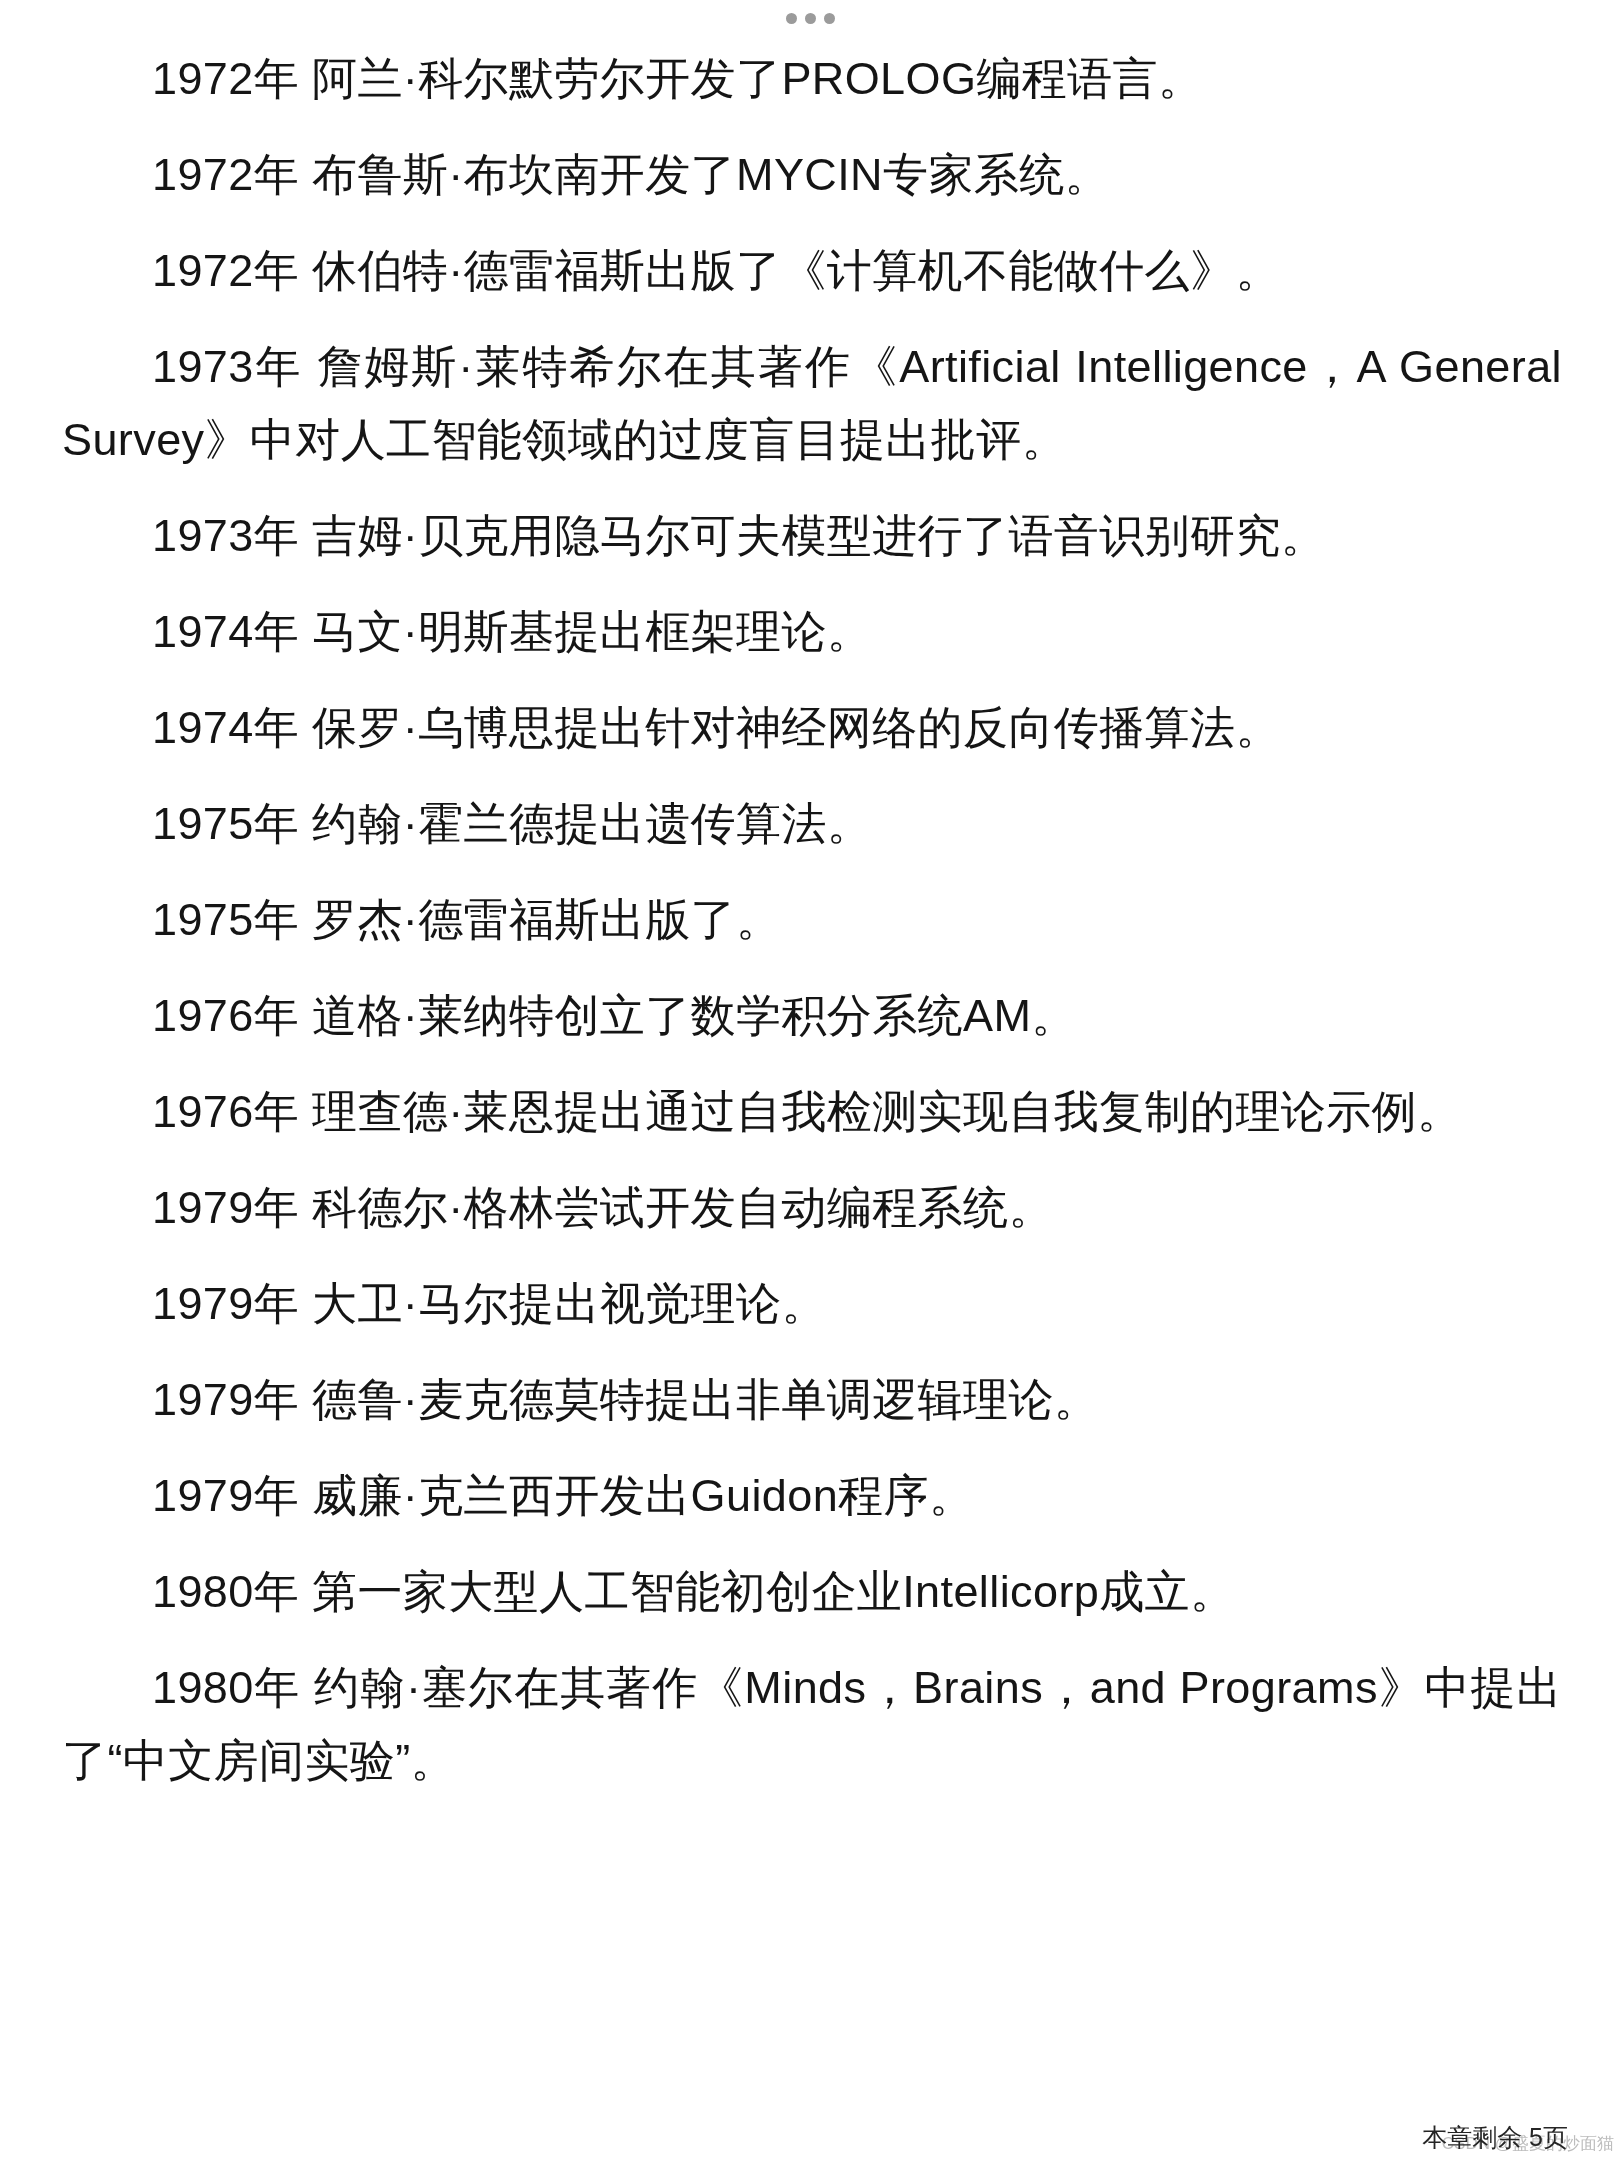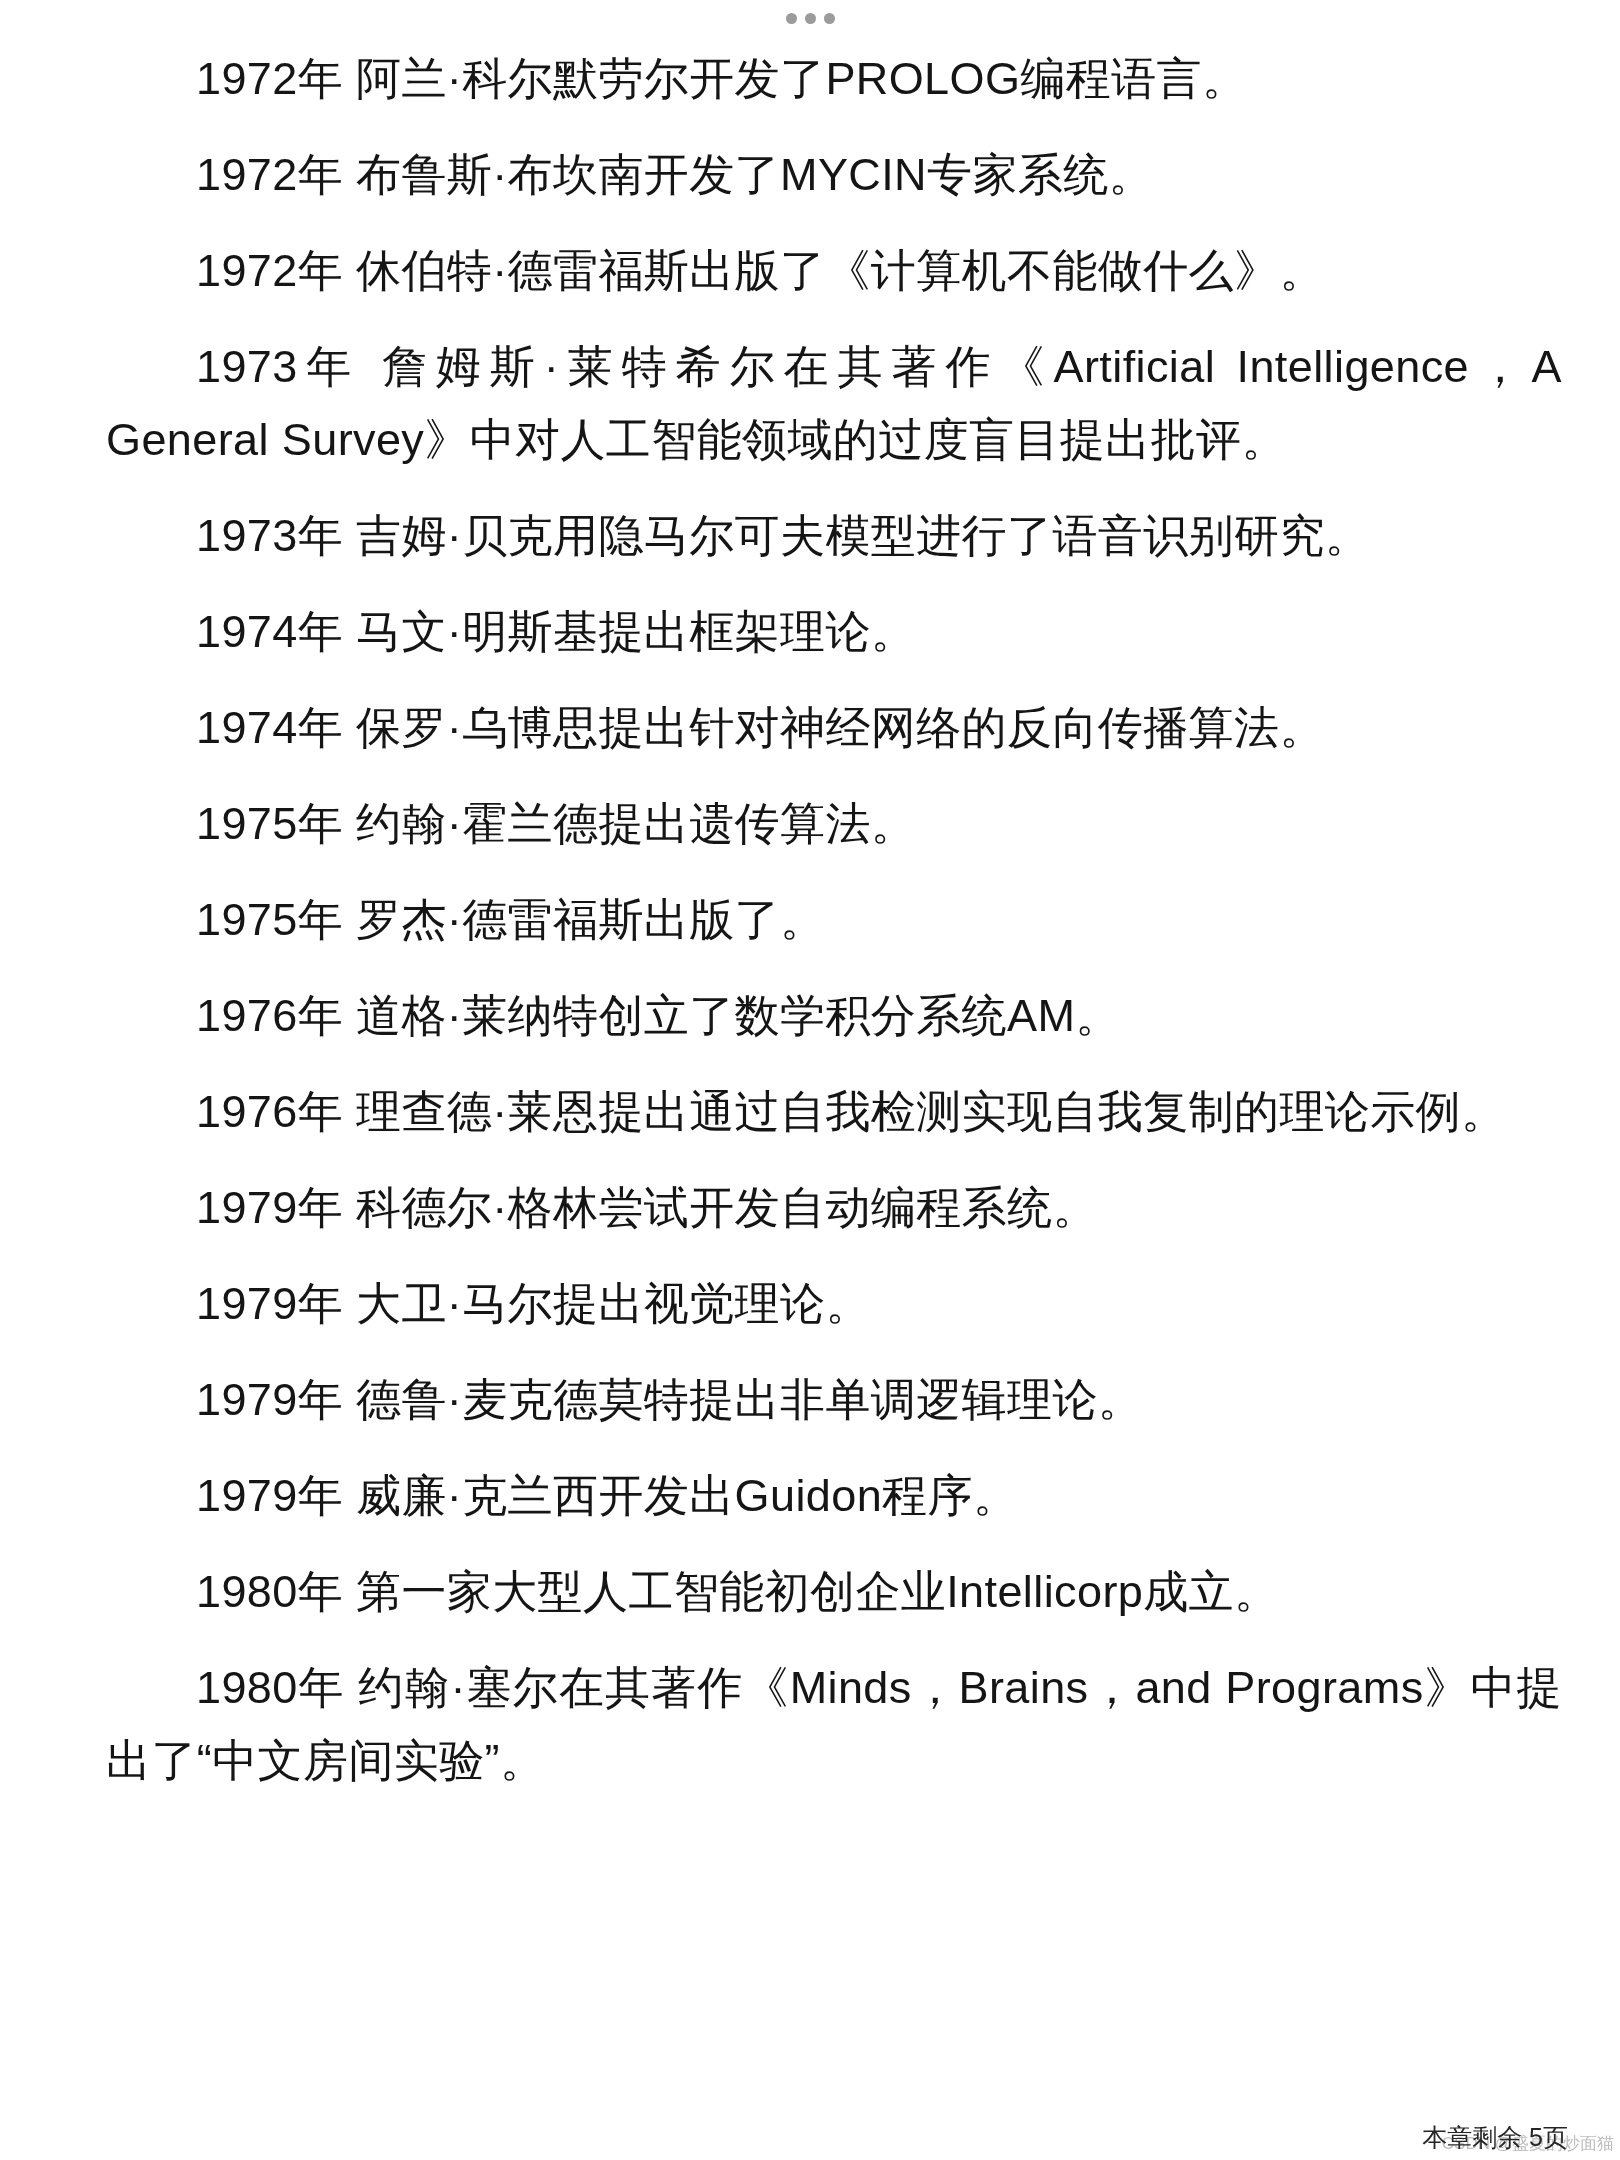--- a/index.html
+++ b/index.html
@@ -24,21 +24,20 @@
     width: 11px;
     height: 11px;
     border-radius: 50%;
     background: #9b9b9b;
   }
   .content {
     position: absolute;
     top: 42px;
     left: 62px;
     right: 58px;
-    margin-left: 44px;
   }
   .para {
     margin: 0 0 23px 0;
     font-size: 45px;
     line-height: 73px;
     color: #151515;
     text-align: justify;
     text-indent: 2em;
     letter-spacing: 0.4px;
   }

